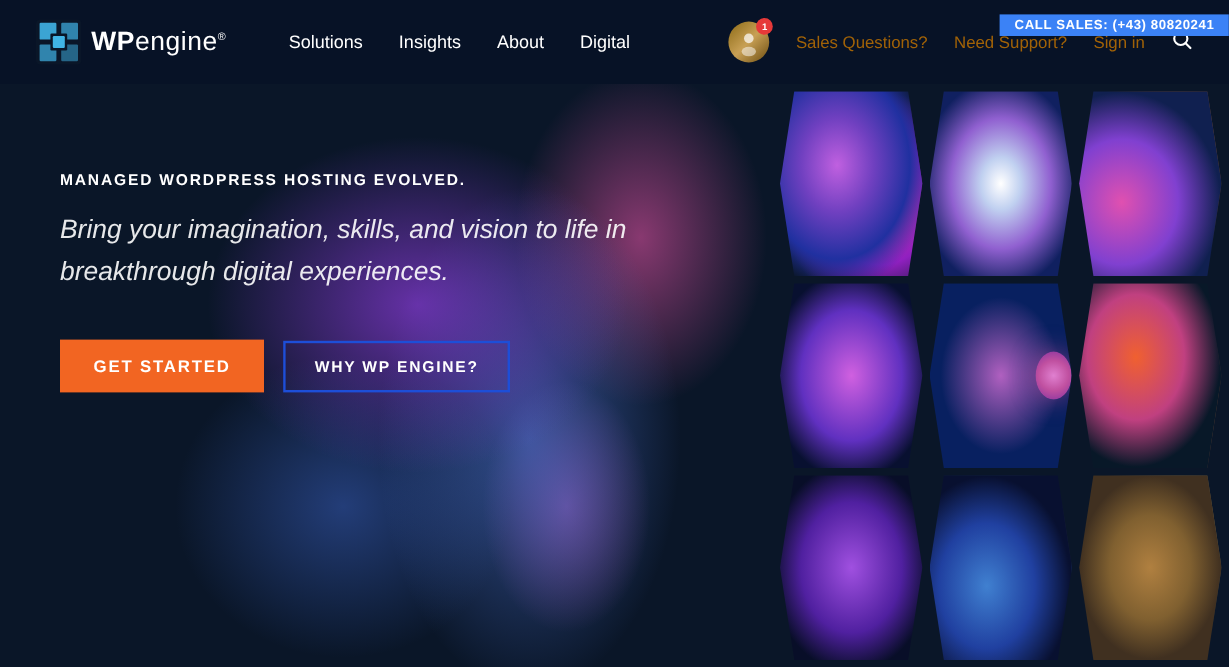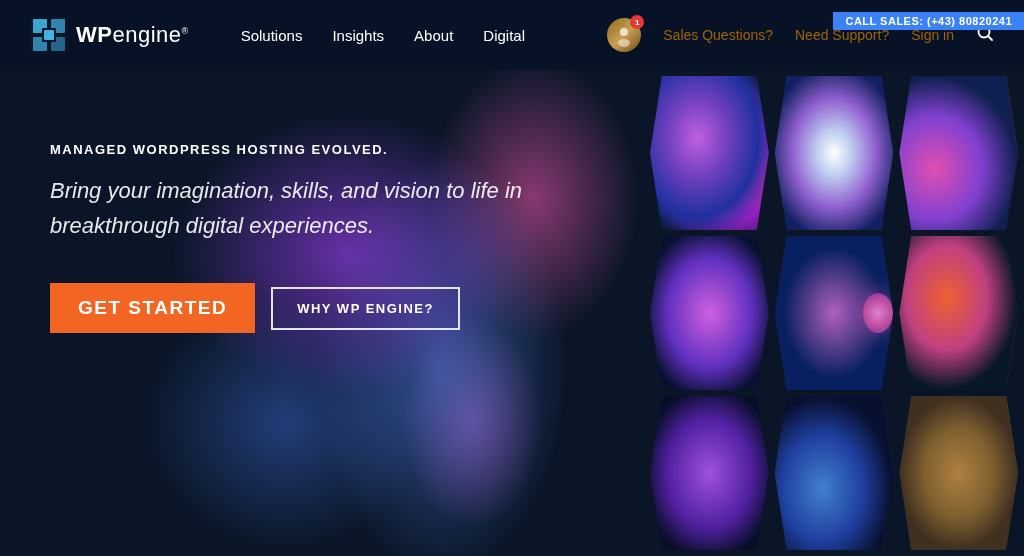--- a/index.html
+++ b/index.html
@@ -263,31 +263,31 @@
       display: flex;
       gap: 16px;
       align-items: center;
     }
 
     .btn-primary {
       background: #f26522;
       color: #fff;
       border: none;
       padding: 14px 28px;
-      font-size: 19px;
+      font-size: 14px;
       font-weight: 700;
       letter-spacing: 1.5px;
       text-transform: uppercase;
       cursor: pointer;
     }
 
     .btn-secondary {
       background: transparent;
       color: #fff;
-      border: 2px solid #e5e5e5;
+      border: 2px solid #1d4ed8;
       padding: 12px 24px;
       font-size: 13px;
       font-weight: 700;
       letter-spacing: 1.5px;
       text-transform: uppercase;
       cursor: pointer;
     }
   </style>
 </head>
 <body>

